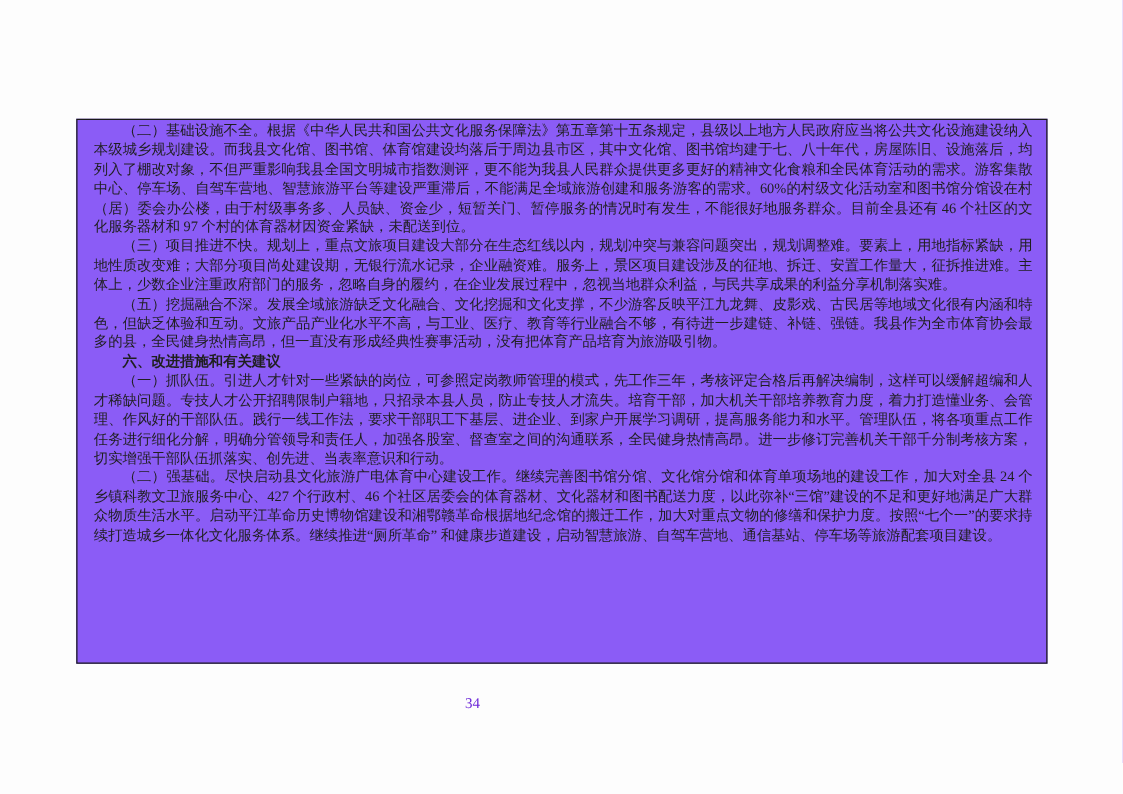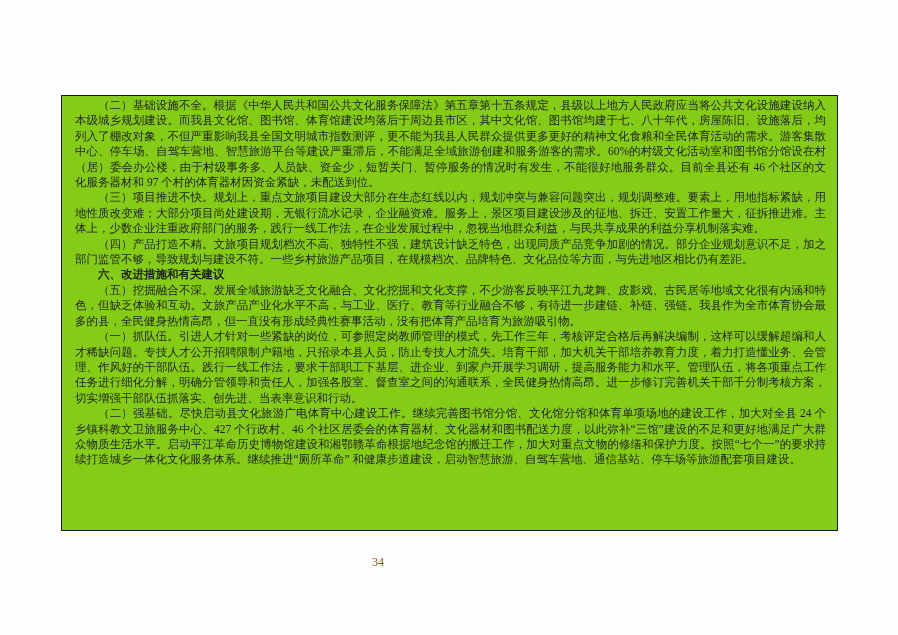--- a/index.html
+++ b/index.html
@@ -18,51 +18,50 @@
   .text-frame {
     position: absolute;
     left: 61px;
     top: 95px;
     width: 777px;
     height: 436px;
     box-sizing: border-box;
     border: 1.5px solid #1a1a1a;
     padding: 2px 11px 2px 13px;
     overflow: hidden;
-    background: #84cc16;
+    background: #8b5cf6;
   }
   .para {
     margin: 0;
     text-indent: 2em;
     text-align: justify;
     text-justify: inter-ideograph;
     font-size: 11.5px;
     line-height: 15.4px;
     color: #1f1f1f;
   }
   .para.heading {
     font-weight: bold;
   }
   .page-number {
     position: absolute;
     top: 555px;
     left: 0;
     width: 756px;
     text-align: center;
     font-size: 12px;
-    color: #c2410c;
+    color: #6d28d9;
   }
 </style>
 </head>
 <body>
 
 <div class="canvas">
   <div class="text-frame">
     <p class="para">（二）基础设施不全。根据《中华人民共和国公共文化服务保障法》第五章第十五条规定，县级以上地方人民政府应当将公共文化设施建设纳入本级城乡规划建设。而我县文化馆、图书馆、体育馆建设均落后于周边县市区，其中文化馆、图书馆均建于七、八十年代，房屋陈旧、设施落后，均列入了棚改对象，不但严重影响我县全国文明城市指数测评，更不能为我县人民群众提供更多更好的精神文化食粮和全民体育活动的需求。游客集散中心、停车场、自驾车营地、智慧旅游平台等建设严重滞后，不能满足全域旅游创建和服务游客的需求。60%的村级文化活动室和图书馆分馆设在村（居）委会办公楼，由于村级事务多、人员缺、资金少，短暂关门、暂停服务的情况时有发生，不能很好地服务群众。目前全县还有 46 个社区的文化服务器材和 97 个村的体育器材因资金紧缺，未配送到位。</p>
-    <p class="para">（三）项目推进不快。规划上，重点文旅项目建设大部分在生态红线以内，规划冲突与兼容问题突出，规划调整难。要素上，用地指标紧缺，用地性质改变难；大部分项目尚处建设期，无银行流水记录，企业融资难。服务上，景区项目建设涉及的征地、拆迁、安置工作量大，征拆推进难。主体上，少数企业注重政府部门的服务，践行一线工作法，在企业发展过程中，忽视当地群众利益，与民共享成果的利益分享机制落实难。</p>
-    <p class="para">（四）产品打造不精。文旅项目规划档次不高、独特性不强，建筑设计缺乏特色，出现同质产品竞争加剧的情况。部分企业规划意识不足，加之部门监管不够，导致规划与建设不符。一些乡村旅游产品项目，在规模档次、品牌特色、文化品位等方面，与先进地区相比仍有差距。</p>
+    <p class="para">（三）项目推进不快。规划上，重点文旅项目建设大部分在生态红线以内，规划冲突与兼容问题突出，规划调整难。要素上，用地指标紧缺，用地性质改变难；大部分项目尚处建设期，无银行流水记录，企业融资难。服务上，景区项目建设涉及的征地、拆迁、安置工作量大，征拆推进难。主体上，少数企业注重政府部门的服务，忽略自身的履约，在企业发展过程中，忽视当地群众利益，与民共享成果的利益分享机制落实难。</p>
+    <p class="para">（五）挖掘融合不深。发展全域旅游缺乏文化融合、文化挖掘和文化支撑，不少游客反映平江九龙舞、皮影戏、古民居等地域文化很有内涵和特色，但缺乏体验和互动。文旅产品产业化水平不高，与工业、医疗、教育等行业融合不够，有待进一步建链、补链、强链。我县作为全市体育协会最多的县，全民健身热情高昂，但一直没有形成经典性赛事活动，没有把体育产品培育为旅游吸引物。</p>
     <p class="para heading">六、改进措施和有关建议</p>
-    <p class="para">（五）挖掘融合不深。发展全域旅游缺乏文化融合、文化挖掘和文化支撑，不少游客反映平江九龙舞、皮影戏、古民居等地域文化很有内涵和特色，但缺乏体验和互动。文旅产品产业化水平不高，与工业、医疗、教育等行业融合不够，有待进一步建链、补链、强链。我县作为全市体育协会最多的县，全民健身热情高昂，但一直没有形成经典性赛事活动，没有把体育产品培育为旅游吸引物。</p>
     <p class="para">（一）抓队伍。引进人才针对一些紧缺的岗位，可参照定岗教师管理的模式，先工作三年，考核评定合格后再解决编制，这样可以缓解超编和人才稀缺问题。专技人才公开招聘限制户籍地，只招录本县人员，防止专技人才流失。培育干部，加大机关干部培养教育力度，着力打造懂业务、会管理、作风好的干部队伍。践行一线工作法，要求干部职工下基层、进企业、到家户开展学习调研，提高服务能力和水平。管理队伍，将各项重点工作任务进行细化分解，明确分管领导和责任人，加强各股室、督查室之间的沟通联系，全民健身热情高昂。进一步修订完善机关干部千分制考核方案，切实增强干部队伍抓落实、创先进、当表率意识和行动。</p>
     <p class="para">（二）强基础。尽快启动县文化旅游广电体育中心建设工作。继续完善图书馆分馆、文化馆分馆和体育单项场地的建设工作，加大对全县 24 个乡镇科教文卫旅服务中心、427 个行政村、46 个社区居委会的体育器材、文化器材和图书配送力度，以此弥补“三馆”建设的不足和更好地满足广大群众物质生活水平。启动平江革命历史博物馆建设和湘鄂赣革命根据地纪念馆的搬迁工作，加大对重点文物的修缮和保护力度。按照“七个一”的要求持续打造城乡一体化文化服务体系。继续推进“厕所革命” 和健康步道建设，启动智慧旅游、自驾车营地、通信基站、停车场等旅游配套项目建设。</p>
   </div>
   <div class="page-number">34</div>
 </div>
 
 </body></html>

